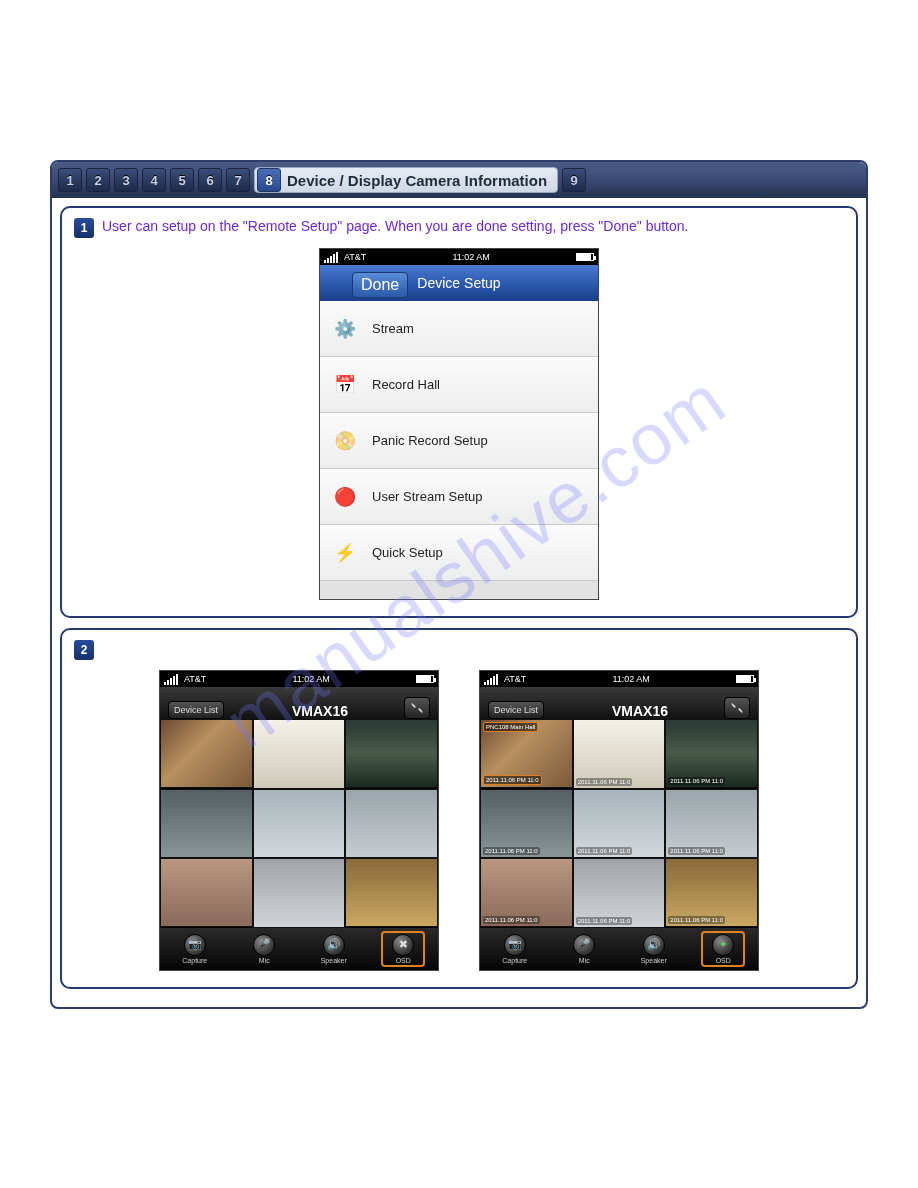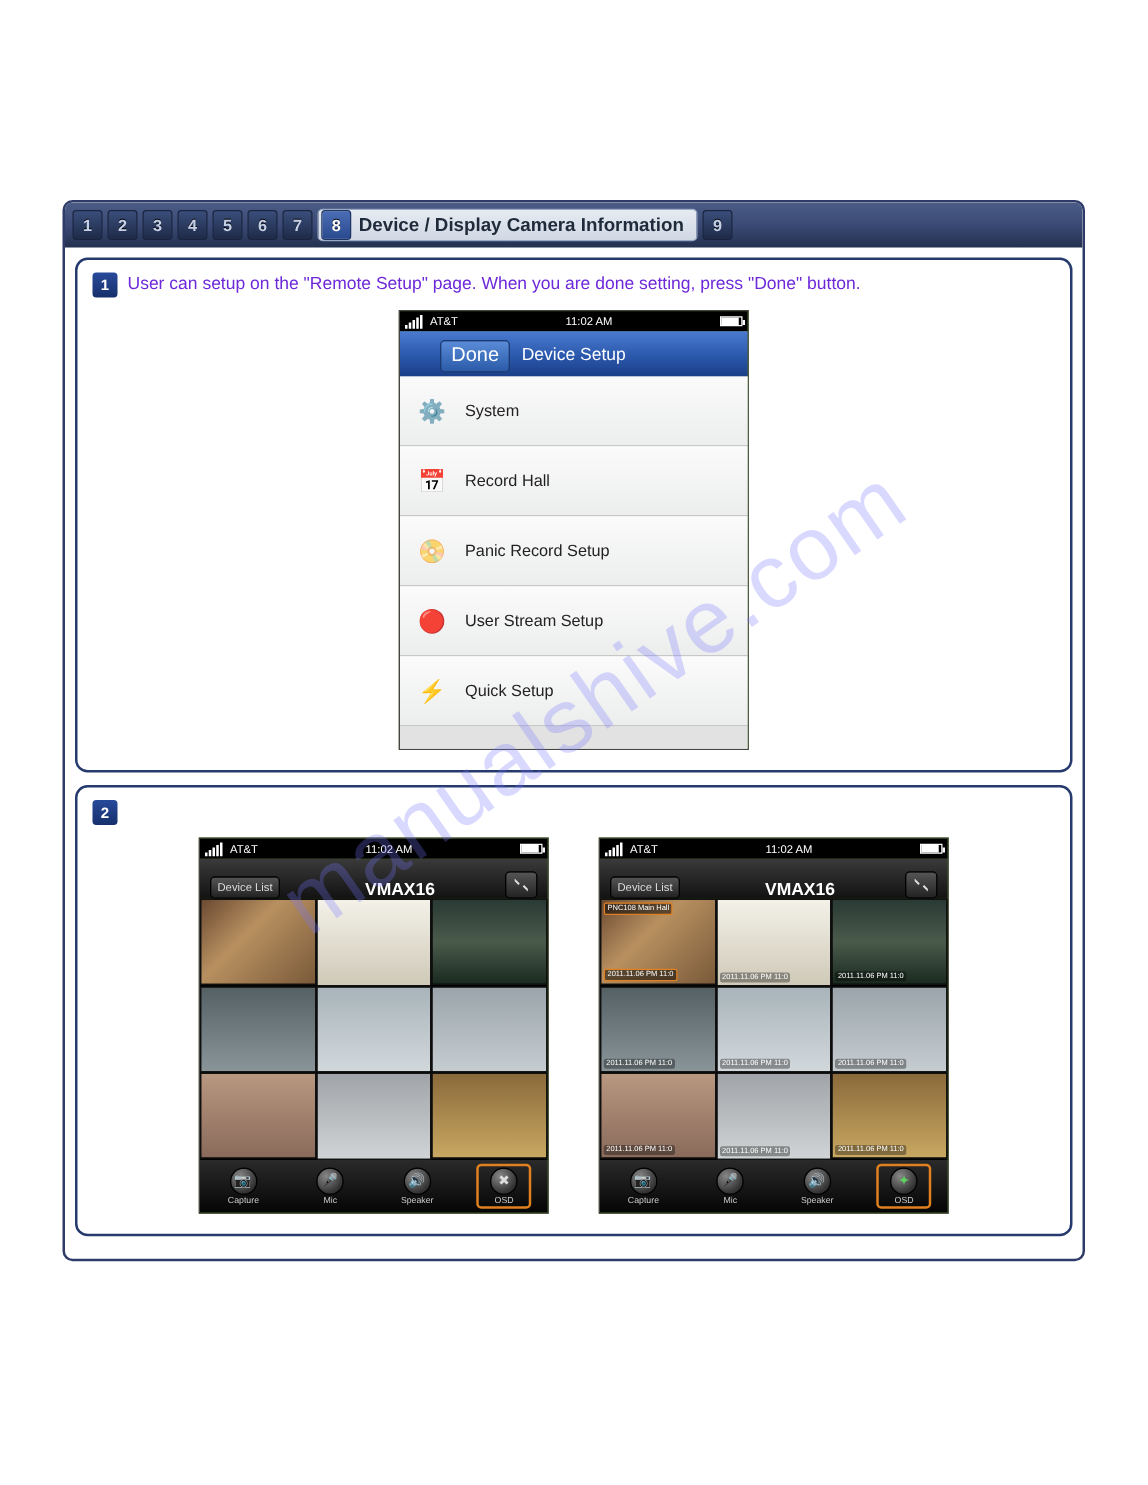--- a/index.html
+++ b/index.html
@@ -292,21 +292,21 @@
                 <div class="fill"></div>
               </div>
           </div>
           <div class="navbar-blue">
             <div class="done-btn">Done</div>
             <span>Device Setup</span>
           </div>
           <div class="menu-list">
             <div class="menu-item">
               <span class="menu-icon">⚙️</span>
-              <span>System</span>
+              <span>Stream</span>
             </div>
             <div class="menu-item">
               <span class="menu-icon">📅</span>
               <span>Record Hall</span>
             </div>
             <div class="menu-item">
               <span class="menu-icon">📀</span>
               <span>Panic Record Setup</span>
             </div>
             <div class="menu-item">

